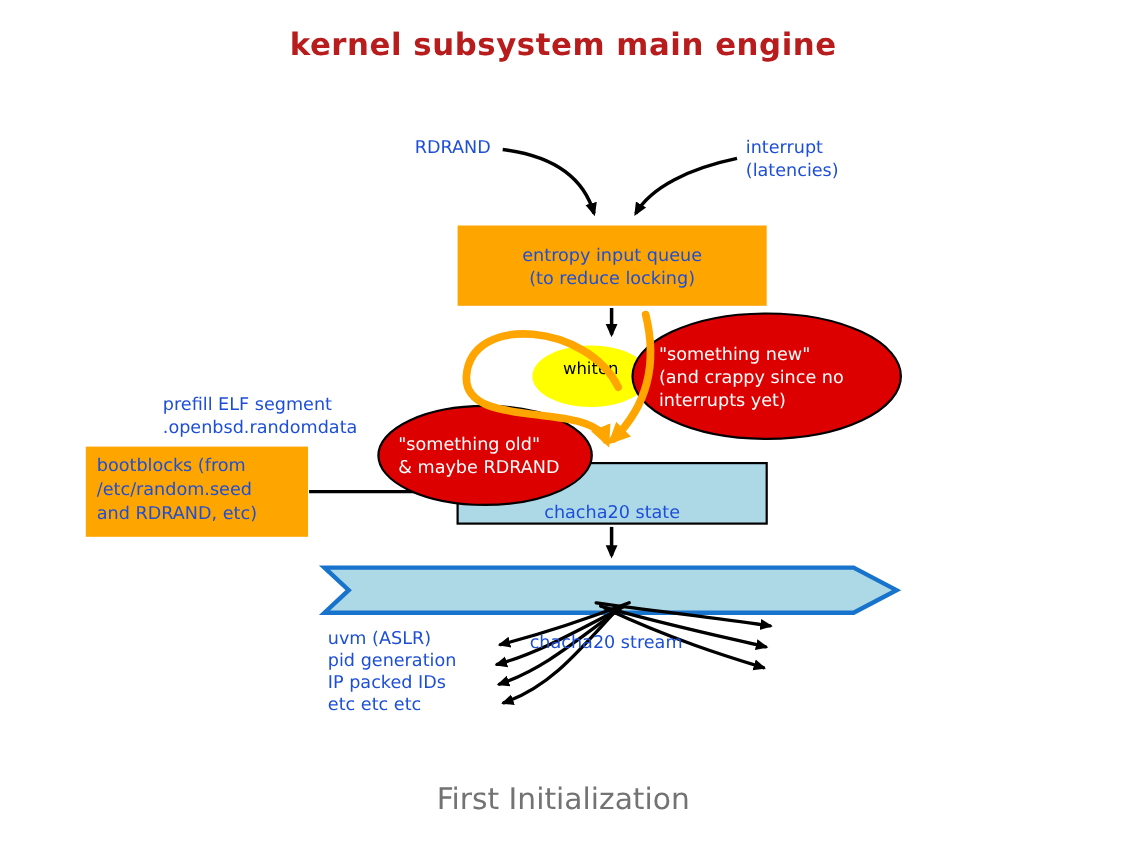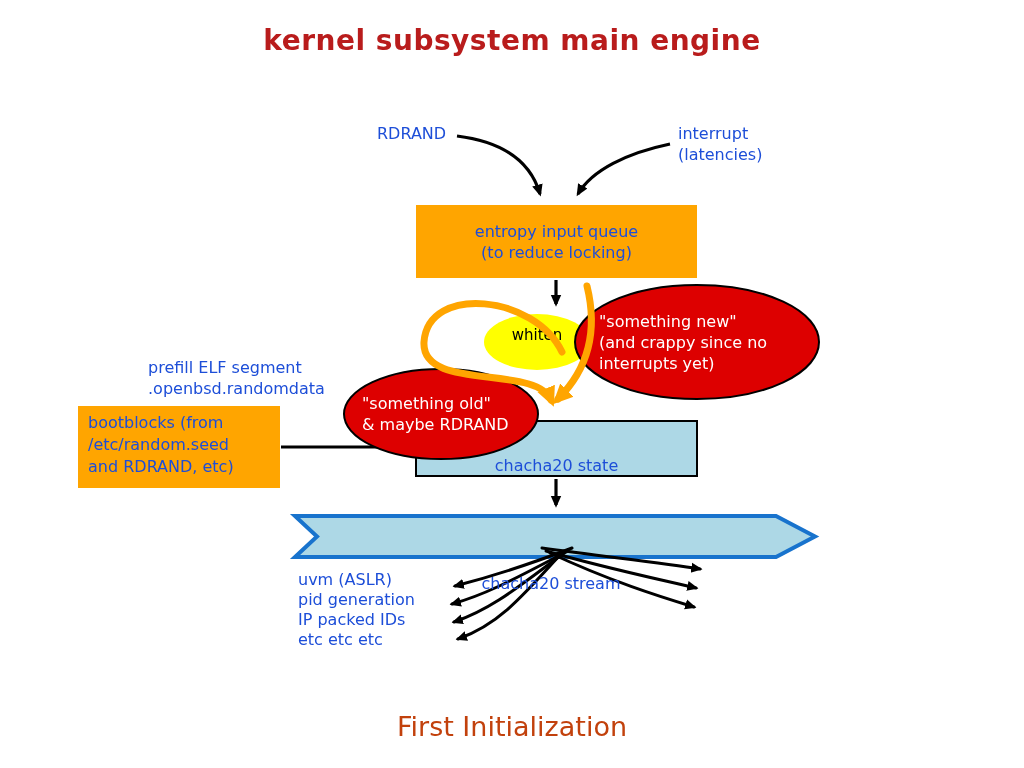--- a/index.html
+++ b/index.html
@@ -88,14 +88,14 @@
 .openbsd.randomdata</div>
 
   <div class="label center" style="left:416px;top:455px;width:281px;">chacha20 state</div>
   <div class="label center" style="left:316px;top:525px;width:470px;margin-top:48px;">chacha20 stream</div>
 
   <div class="label" style="left:298px;top:570px;line-height:20px;">uvm (ASLR)
 pid generation
 IP packed IDs
 etc etc etc</div>
 
-  <div id="caption" style="color: #c2410c;">First Initialization</div>
+  <div id="caption" style="color: #737373;">First Initialization</div>
 </div>
 
 </body></html>

